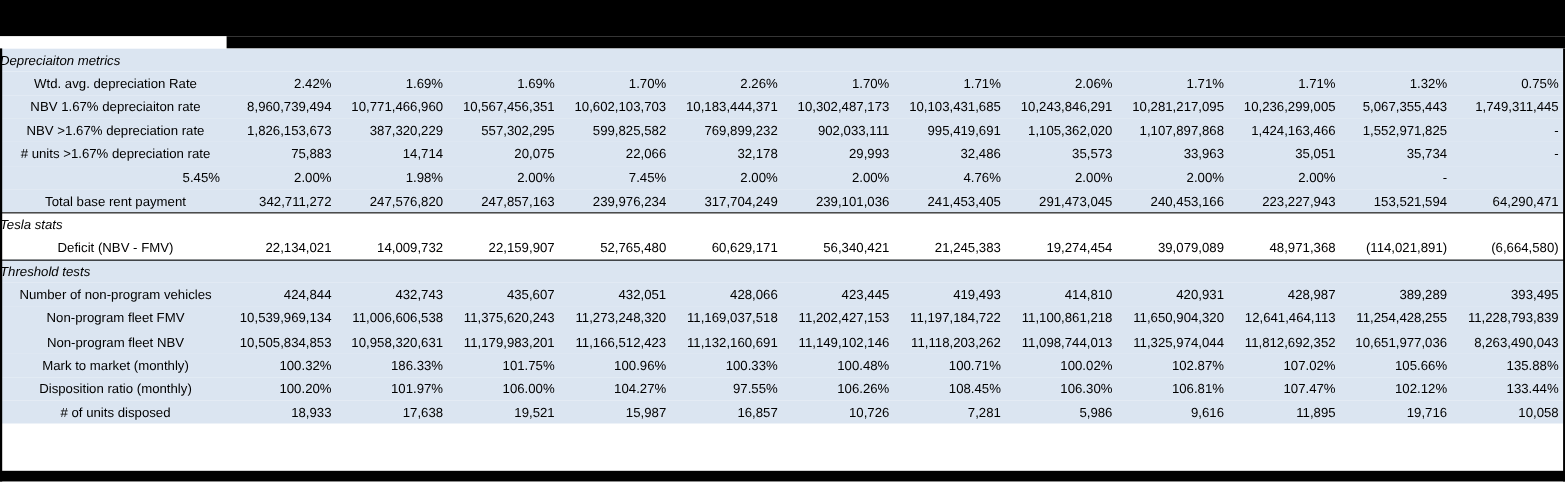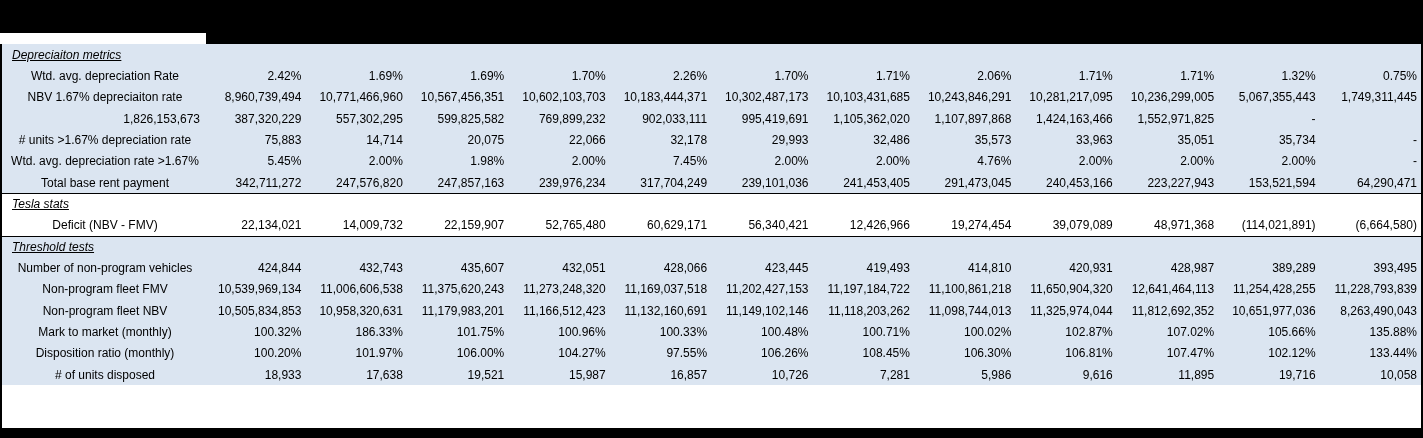--- a/index.html
+++ b/index.html
@@ -19,21 +19,21 @@
     display:grid;
     grid-template-columns:206px repeat(12,1fr);
     height:21.333px;box-sizing:border-box;align-items:center;
   }
   .row.band{background:#dbe5f1;}
   .row.plain{background:#ffffff;}
   .row.sect-border{border-top:1px solid #000;}
   .cell{white-space:nowrap;overflow:hidden;box-sizing:border-box;}
   .cell.label{text-align:center;padding-left:4px;}
   .cell.num{text-align:right;padding-right:6px;}
-  .cell.title{font-style:italic;text-decoration:underline;grid-column:1 / -1;padding-left:12px;}
+  .cell.title{font-style:italic;grid-column:1 / -1;padding-left:0;}
   .bottom-black{position:absolute;left:0;top:428px;width:1423px;height:10px;background:#000;}
   .edge{position:absolute;top:44px;height:394px;background:#000;}
   .edge.left{left:0;width:2px;}
   .edge.right{right:0;width:2px;}
 </style>
 </head>
 <body>
 
 <div class="screen">
   <div class="top-black"></div>
@@ -70,20 +70,21 @@
         <div class="cell num">10,183,444,371</div>
         <div class="cell num">10,302,487,173</div>
         <div class="cell num">10,103,431,685</div>
         <div class="cell num">10,243,846,291</div>
         <div class="cell num">10,281,217,095</div>
         <div class="cell num">10,236,299,005</div>
         <div class="cell num">5,067,355,443</div>
         <div class="cell num">1,749,311,445</div>
       </div>
       <div class="row band">
+        <div class="cell label">NBV &gt;1.67% depreciation rate</div>
         <div class="cell num">1,826,153,673</div>
         <div class="cell num">387,320,229</div>
         <div class="cell num">557,302,295</div>
         <div class="cell num">599,825,582</div>
         <div class="cell num">769,899,232</div>
         <div class="cell num">902,033,111</div>
         <div class="cell num">995,419,691</div>
         <div class="cell num">1,105,362,020</div>
         <div class="cell num">1,107,897,868</div>
         <div class="cell num">1,424,163,466</div>
@@ -99,21 +100,20 @@
         <div class="cell num">32,178</div>
         <div class="cell num">29,993</div>
         <div class="cell num">32,486</div>
         <div class="cell num">35,573</div>
         <div class="cell num">33,963</div>
         <div class="cell num">35,051</div>
         <div class="cell num">35,734</div>
         <div class="cell num">-</div>
       </div>
       <div class="row band">
-        <div class="cell label">Wtd. avg. depreciation rate &gt;1.67%</div>
         <div class="cell num">5.45%</div>
         <div class="cell num">2.00%</div>
         <div class="cell num">1.98%</div>
         <div class="cell num">2.00%</div>
         <div class="cell num">7.45%</div>
         <div class="cell num">2.00%</div>
         <div class="cell num">2.00%</div>
         <div class="cell num">4.76%</div>
         <div class="cell num">2.00%</div>
         <div class="cell num">2.00%</div>
@@ -139,21 +139,21 @@
         <div class="cell title">Tesla stats</div>
       </div>
       <div class="row plain">
         <div class="cell label">Deficit (NBV - FMV)</div>
         <div class="cell num">22,134,021</div>
         <div class="cell num">14,009,732</div>
         <div class="cell num">22,159,907</div>
         <div class="cell num">52,765,480</div>
         <div class="cell num">60,629,171</div>
         <div class="cell num">56,340,421</div>
-        <div class="cell num">12,426,966</div>
+        <div class="cell num">21,245,383</div>
         <div class="cell num">19,274,454</div>
         <div class="cell num">39,079,089</div>
         <div class="cell num">48,971,368</div>
         <div class="cell num">(114,021,891)</div>
         <div class="cell num">(6,664,580)</div>
       </div>
       <div class="row band sect-border">
         <div class="cell title">Threshold tests</div>
       </div>
       <div class="row band">

